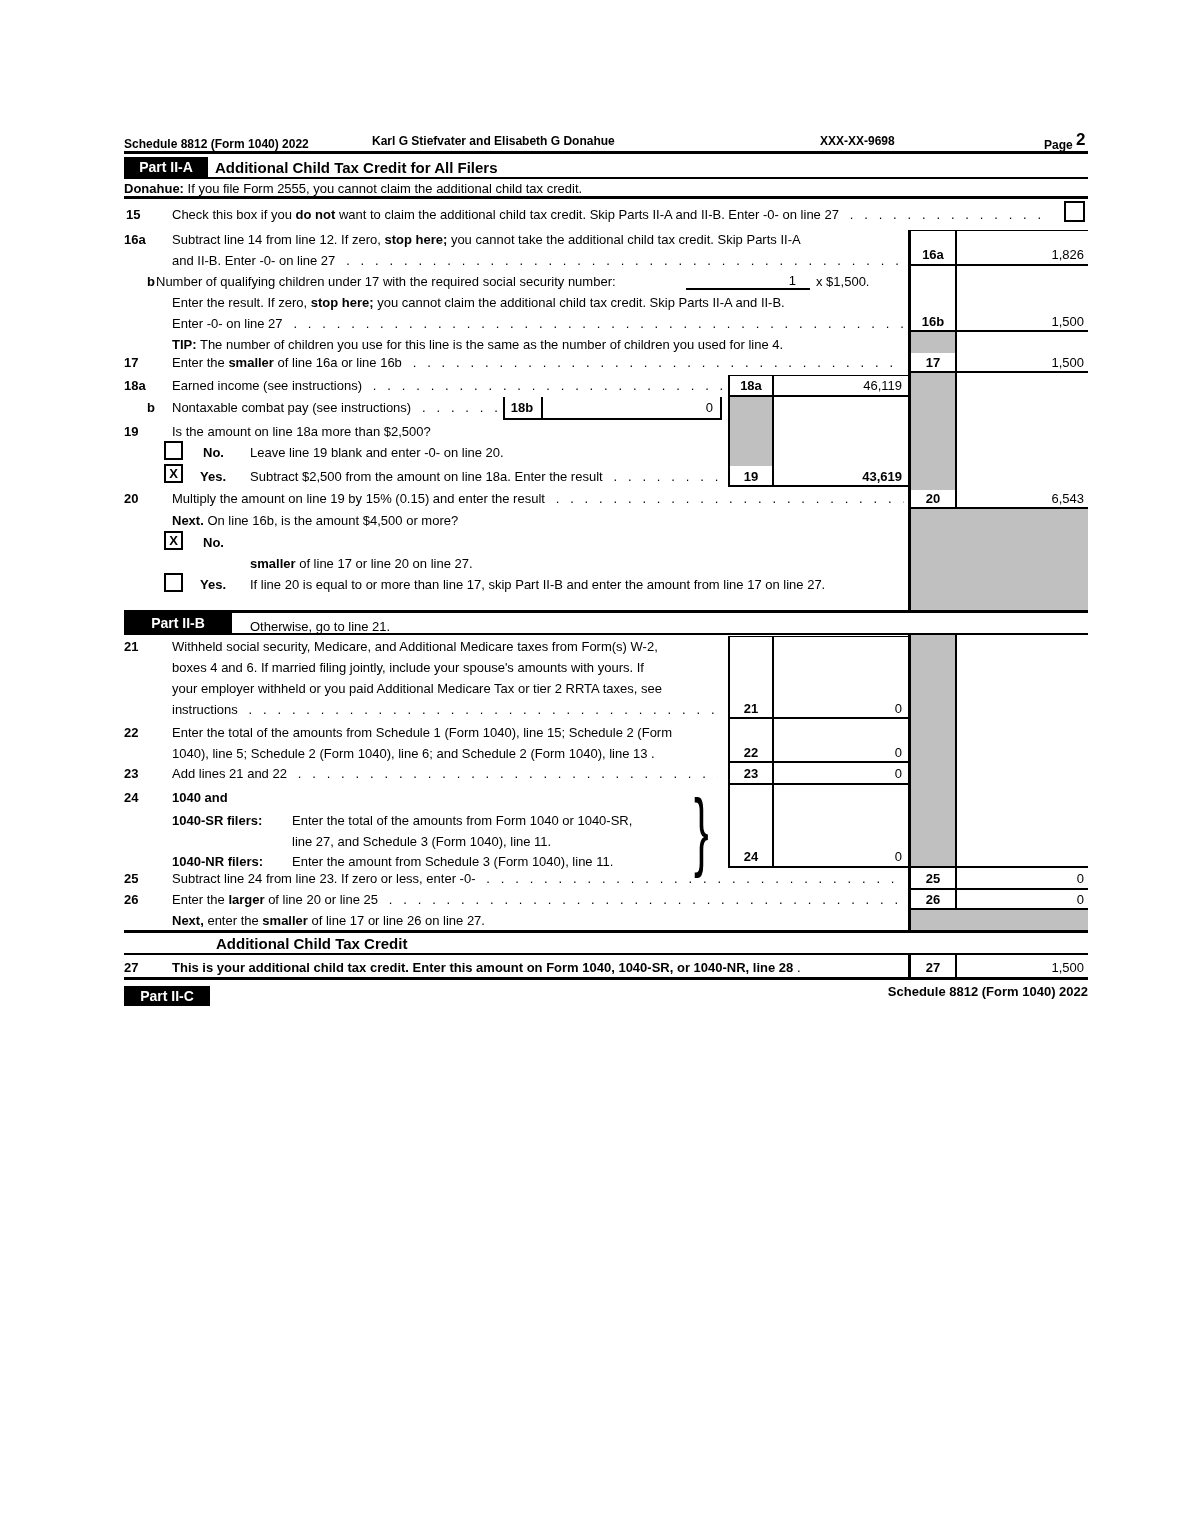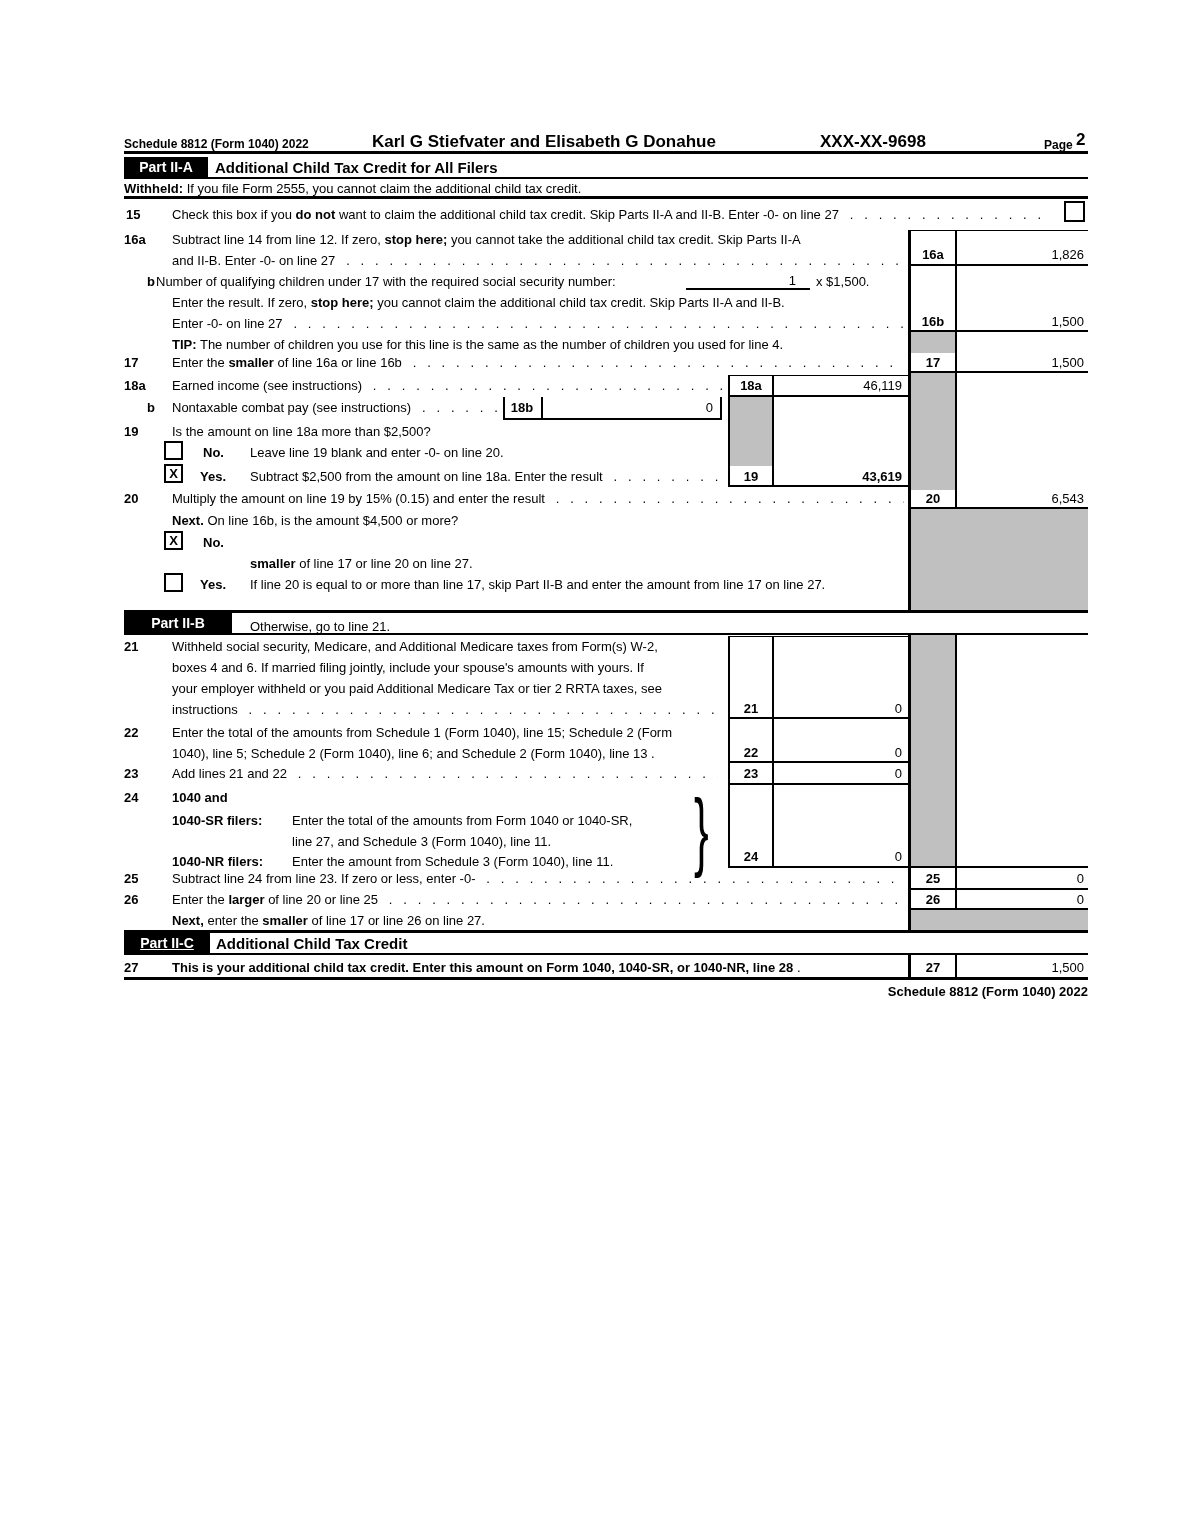--- a/index.html
+++ b/index.html
@@ -1,21 +1,21 @@
 <!DOCTYPE html>
 <html><head>
 <meta charset="utf-8">
 <style>
   html,body{margin:0;padding:0;background:#ffffff;}
   .page{position:relative;width:1190px;height:1540px;background:#ffffff;
         font-family:"Liberation Sans","DejaVu Sans",sans-serif;color:#000;overflow:hidden;}
   .t{position:absolute;font-size:13px;line-height:17px;white-space:nowrap;color:#000;}
   .bold{font-weight:bold;}
   .s12{font-size:12px;}
-  .s14{font-size:17px;}
+  .s14{font-size:12px;}
   .s17{font-size:17px;}
   .leader{overflow:hidden;height:18px;}
   .dots{white-space:pre;}
   .hr,.vr{position:absolute;background:#000;}
   .gray{position:absolute;background:#c0c0c0;}
   .clabel{position:absolute;text-align:center;font-weight:bold;font-size:13px;line-height:17px;}
   .cval{position:absolute;text-align:right;font-size:13px;line-height:17px;}
   .checkbox{position:absolute;border:2px solid #000;background:#fff;display:flex;
             align-items:center;justify-content:center;font-weight:bold;font-size:13px;box-sizing:border-box;}
   .partbox{position:absolute;background:#000;color:#fff;font-weight:bold;font-size:14px;
@@ -36,21 +36,21 @@
   <div class="t bold s14" style="left:372px;top:133px;">Karl G Stiefvater and Elisabeth G Donahue</div>
   <div class="t bold s14" style="left:820px;top:133px;">XXX-XX-9698</div>
   <div class="t bold s12" style="left:1044px;top:137px;">Page</div>
   <div class="t bold s17" style="left:1076px;top:131px;">2</div>
   <div class="hr" style="left:124px;top:151px;width:964px;height:3px;"></div>
 
   <div class="partbox" style="left:124px;top:157px;width:84px;height:20px;">Part II-A</div>
   <div class="parttitle" style="left:215px;top:159px;">Additional Child Tax Credit for All Filers</div>
   <div class="hr" style="left:124px;top:177px;width:964px;height:2px;"></div>
 
-  <div class="t" style="left:124px;top:180px;"><span class="bold">Withheld:</span><span> If you file Form 2555, you cannot claim the additional child tax credit.</span></div>
+  <div class="t" style="left:124px;top:180px;"><span class="bold">Donahue:</span><span> If you file Form 2555, you cannot claim the additional child tax credit.</span></div>
   <div class="hr" style="left:124px;top:196px;width:964px;height:3px;"></div>
 
   <div class="t bold" style="left:126px;top:206px;">15</div>
   <div class="t leader" style="left:172px;top:206px;width:878px;"><span>Check this box if you </span><span class="bold">do not</span><span> want to claim the additional child tax credit. Skip Parts II-A and II-B. Enter -0- on line 27</span><span class="dots">   .   .   .   .   .   .   .   .   .   .   .   .   .   .   .   .   .   .   .   .   .   .   .   .   .   .   .   .   .   .   .   .   .   .   .   .   .   .   .   .   .   .   .   .   .   .   .   .   .   .   .   .   .   .   .   .   .   .   .   .</span></div>
   <div class="checkbox" style="left:1064px;top:201px;width:21px;height:21px;"></div>
 
   <div class="t bold" style="left:124px;top:231px;">16a</div>
   <div class="t" style="left:172px;top:231px;"><span>Subtract line 14 from line 12. If zero, </span><span class="bold">stop here;</span><span> you cannot take the additional child tax credit. Skip Parts II-A</span></div>
   <div class="t leader" style="left:172px;top:252px;width:732px;"><span>and II-B. Enter -0- on line 27</span><span class="dots">   .   .   .   .   .   .   .   .   .   .   .   .   .   .   .   .   .   .   .   .   .   .   .   .   .   .   .   .   .   .   .   .   .   .   .   .   .   .   .   .   .   .   .   .   .   .   .   .   .   .   .   .   .   .   .   .   .   .   .   .</span></div>
 
@@ -187,21 +187,21 @@
   <div class="gray" style="left:911px;top:635px;width:44px;height:231px;"></div>
   <div class="clabel" style="left:911px;top:870px;width:44px;">25</div>
   <div class="cval" style="left:958px;top:870px;width:126px;">0</div>
   <div class="hr" style="left:908px;top:888px;width:180px;height:2px;"></div>
   <div class="clabel" style="left:911px;top:891px;width:44px;">26</div>
   <div class="cval" style="left:958px;top:891px;width:126px;">0</div>
   <div class="hr" style="left:908px;top:908px;width:180px;height:2px;"></div>
   <div class="gray" style="left:911px;top:910px;width:177px;height:20px;"></div>
 
   <div class="hr" style="left:124px;top:930px;width:964px;height:3px;"></div>
-  <div class="partbox" style="left:124px;top:933px;width:86px;height:20px;text-decoration:underline;">Part II-C</div>
+  <div class="partbox" style="left:124px;top:986px;width:86px;height:20px;">Part II-C</div>
   <div class="parttitle" style="left:216px;top:935px;">Additional Child Tax Credit</div>
   <div class="hr" style="left:124px;top:953px;width:964px;height:2px;"></div>
 
   <div class="t bold" style="left:124px;top:959px;">27</div>
   <div class="t" style="left:172px;top:959px;"><span class="bold">This is your additional child tax credit. Enter this amount on Form 1040, 1040-SR, or 1040-NR, line 28</span><span> .</span></div>
   <div class="vr" style="left:908px;top:955px;width:3px;height:22px;"></div>
   <div class="vr" style="left:955px;top:955px;width:2px;height:22px;"></div>
   <div class="clabel" style="left:911px;top:959px;width:44px;">27</div>
   <div class="cval" style="left:958px;top:959px;width:126px;">1,500</div>
   <div class="hr" style="left:124px;top:977px;width:964px;height:3px;"></div>

